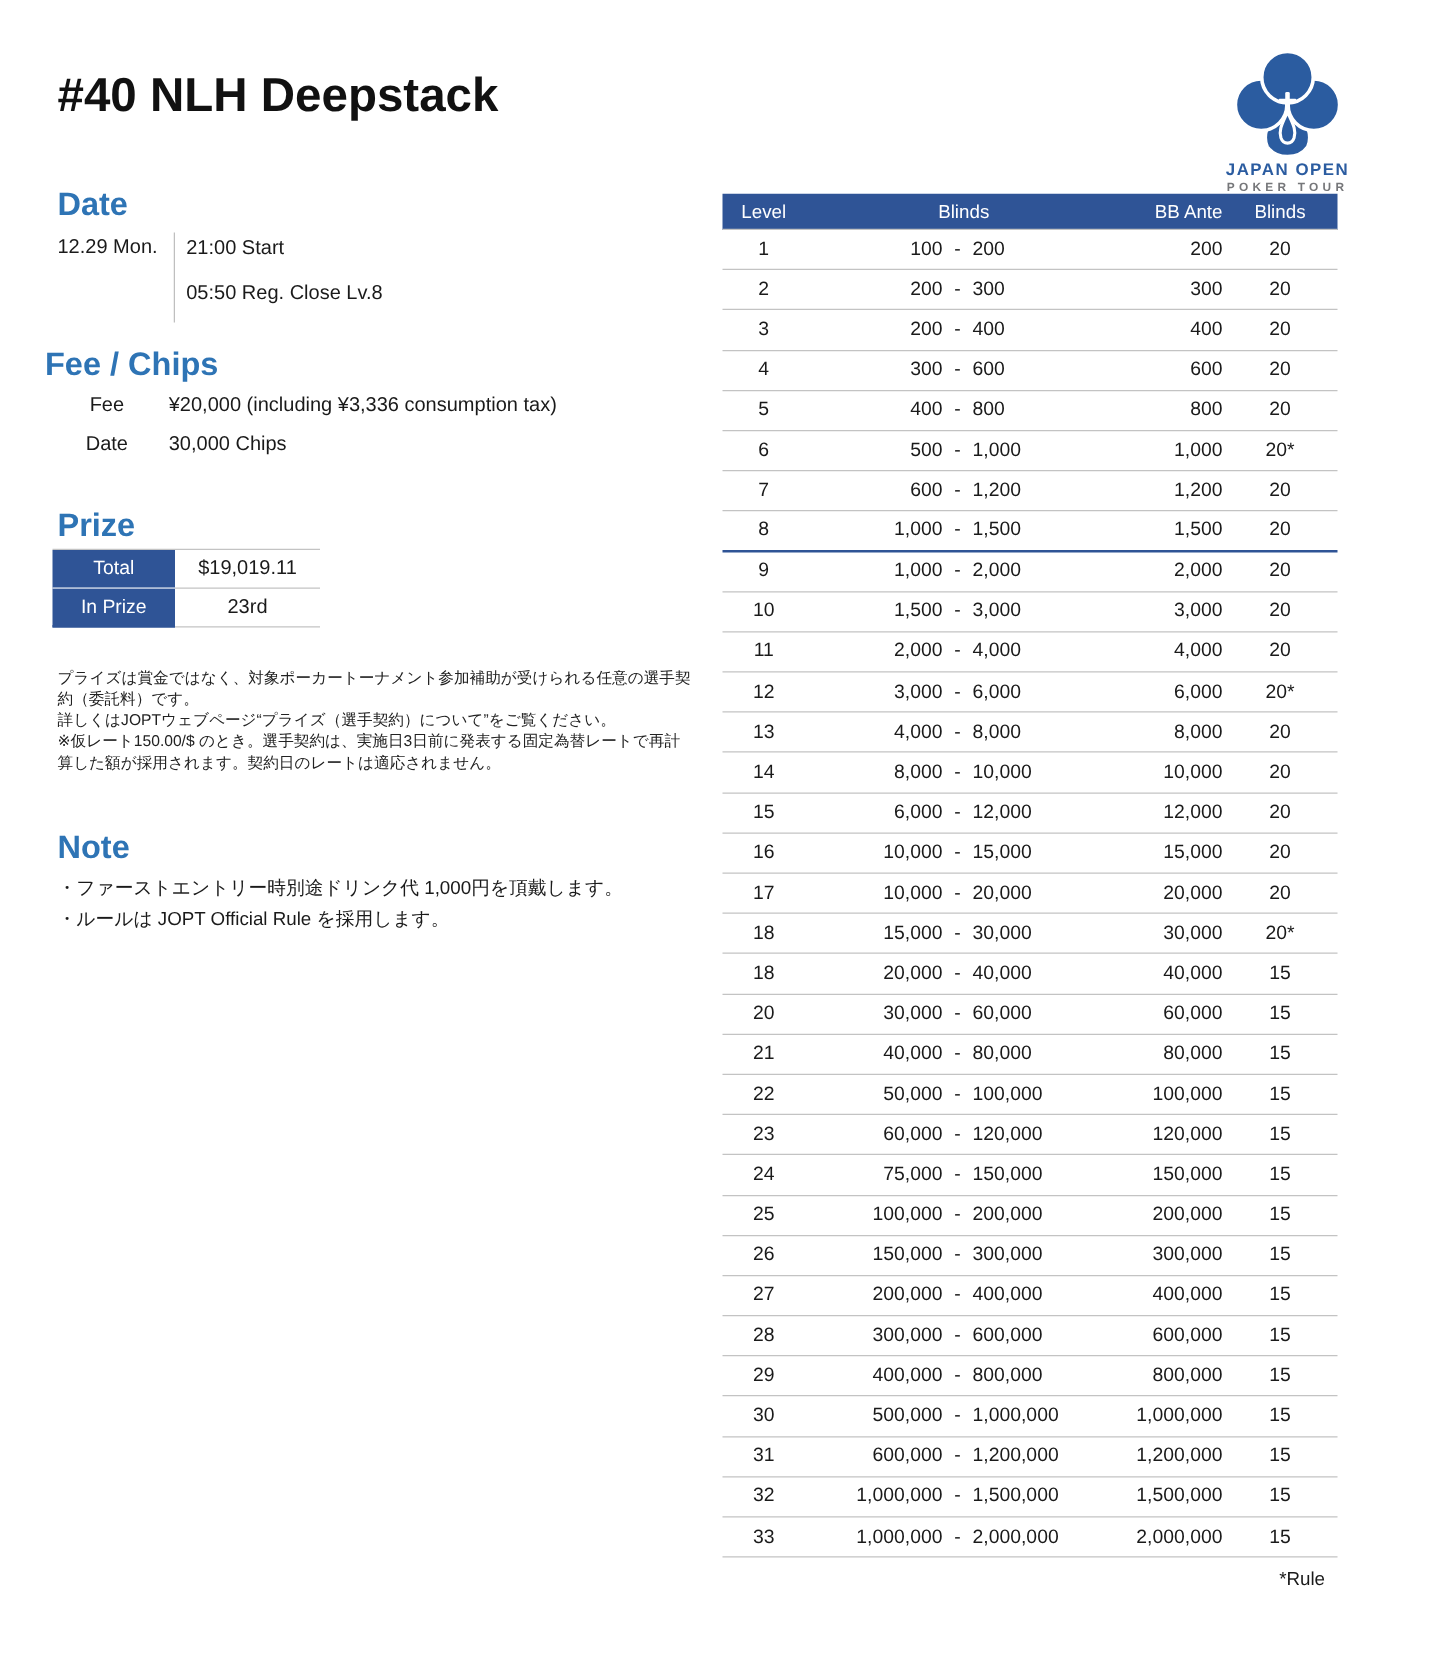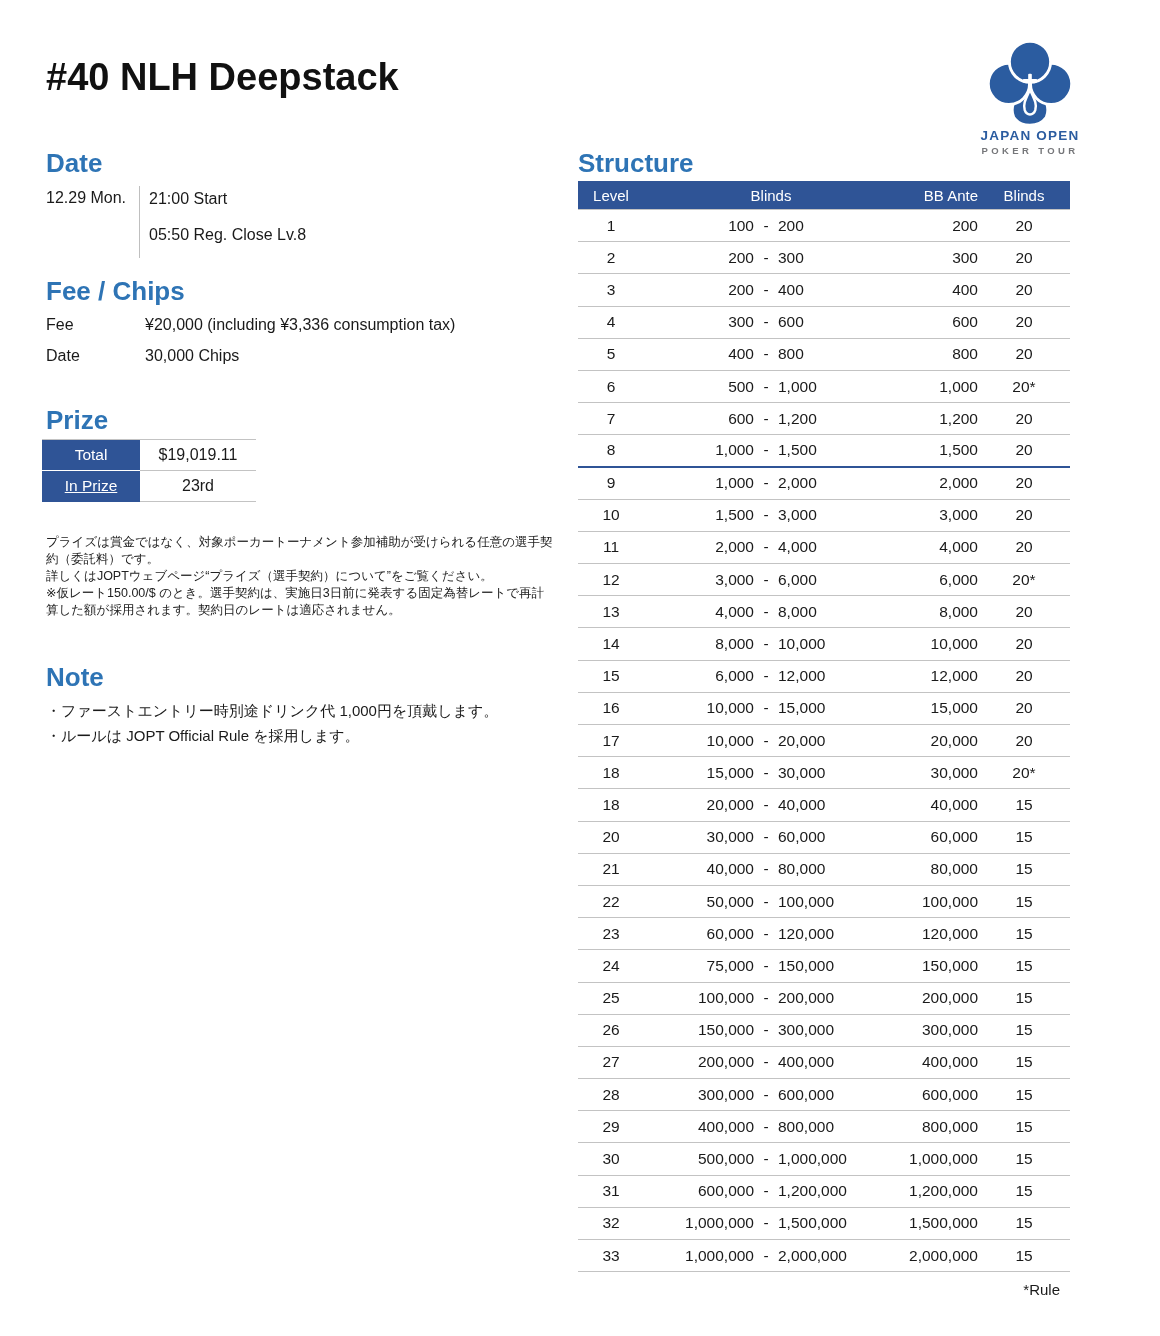--- a/index.html
+++ b/index.html
@@ -29,33 +29,33 @@
 
   
   .date-section{position:absolute;left:46px;top:150px;width:480px;}
   .date-row{display:flex;margin-top:10px;}
   .date-value{width:93px;font-size:16px;padding-top:3px;}
   .date-divider{border-left:1px solid var(--divider-gray);margin:0 0 0 0;align-self:stretch;min-height:62px;}
   .date-times{padding-left:9px;}
   .date-time{font-size:16px;line-height:19px;margin-bottom:14px;padding-top:3px;}
 
   
-  .fee-section{position:absolute;left:46px;top:278px;width:500px;}
-  .fee-rows{margin-top:12px;}
+  .fee-section{position:absolute;left:36px;top:278px;width:500px;}
+  .fee-rows{margin-top:12px;text-align:center;}
   .fee-row{display:flex;margin-bottom:13px;}
   .fee-label{width:99px;font-size:16px;}
   .fee-value{font-size:16px;}
 
   
   .prize-section{position:absolute;left:42px;top:407px;width:500px;}
   .prize-section h2.sec{margin-left:4px;}
   .prize-table{margin-top:6px;width:214px;border-top:1px solid var(--row-line-gray);}
   .prize-row{display:flex;height:31px;}
   .prize-label{width:98px;background:var(--table-header-blue);color:#fff;font-size:15.5px;display:flex;align-items:center;justify-content:center;border-bottom:1px solid #fff;}
-  .prize-row:last-child .prize-label{border-bottom:2px solid var(--table-header-blue);text-decoration:underline;}
+  .prize-row:last-child .prize-label{border-bottom:2px solid var(--table-header-blue);}
   .prize-value{width:116px;font-size:16px;display:flex;align-items:center;justify-content:center;border-bottom:1px solid var(--row-line-gray);}
 
   
   .disclaimer{position:absolute;left:46px;top:534px;width:510px;font-size:12.5px;line-height:17px;color:#222;}
 
   
   .note-section{position:absolute;left:46px;top:664px;width:520px;}
   .note-items{margin-top:8px;}
   .note-item{font-size:15px;line-height:25px;}
 
@@ -147,21 +147,20 @@
 
   <div class="note-section">
     <h2 class="sec">Note</h2>
     <div class="note-items">
         <div class="note-item">・ファーストエントリー時別途ドリンク代 1,000円を頂戴します。</div>
         <div class="note-item">・ルールは JOPT Official Rule を採用します。</div>
       </div>
   </div>
 
   <div class="structure">
-    <h2 class="sec">Structure</h2>
     <div class="st-table">
       <div class="st-grid st-header">
         <div class="c-level">Level</div>
         <div class="c-blinds">Blinds</div>
         <div class="c-ante">BB Ante</div>
         <div class="c-min">Blinds</div>
       </div>
       <div>
           <div class="st-grid st-row">
             <div class="cell-level">1</div>

